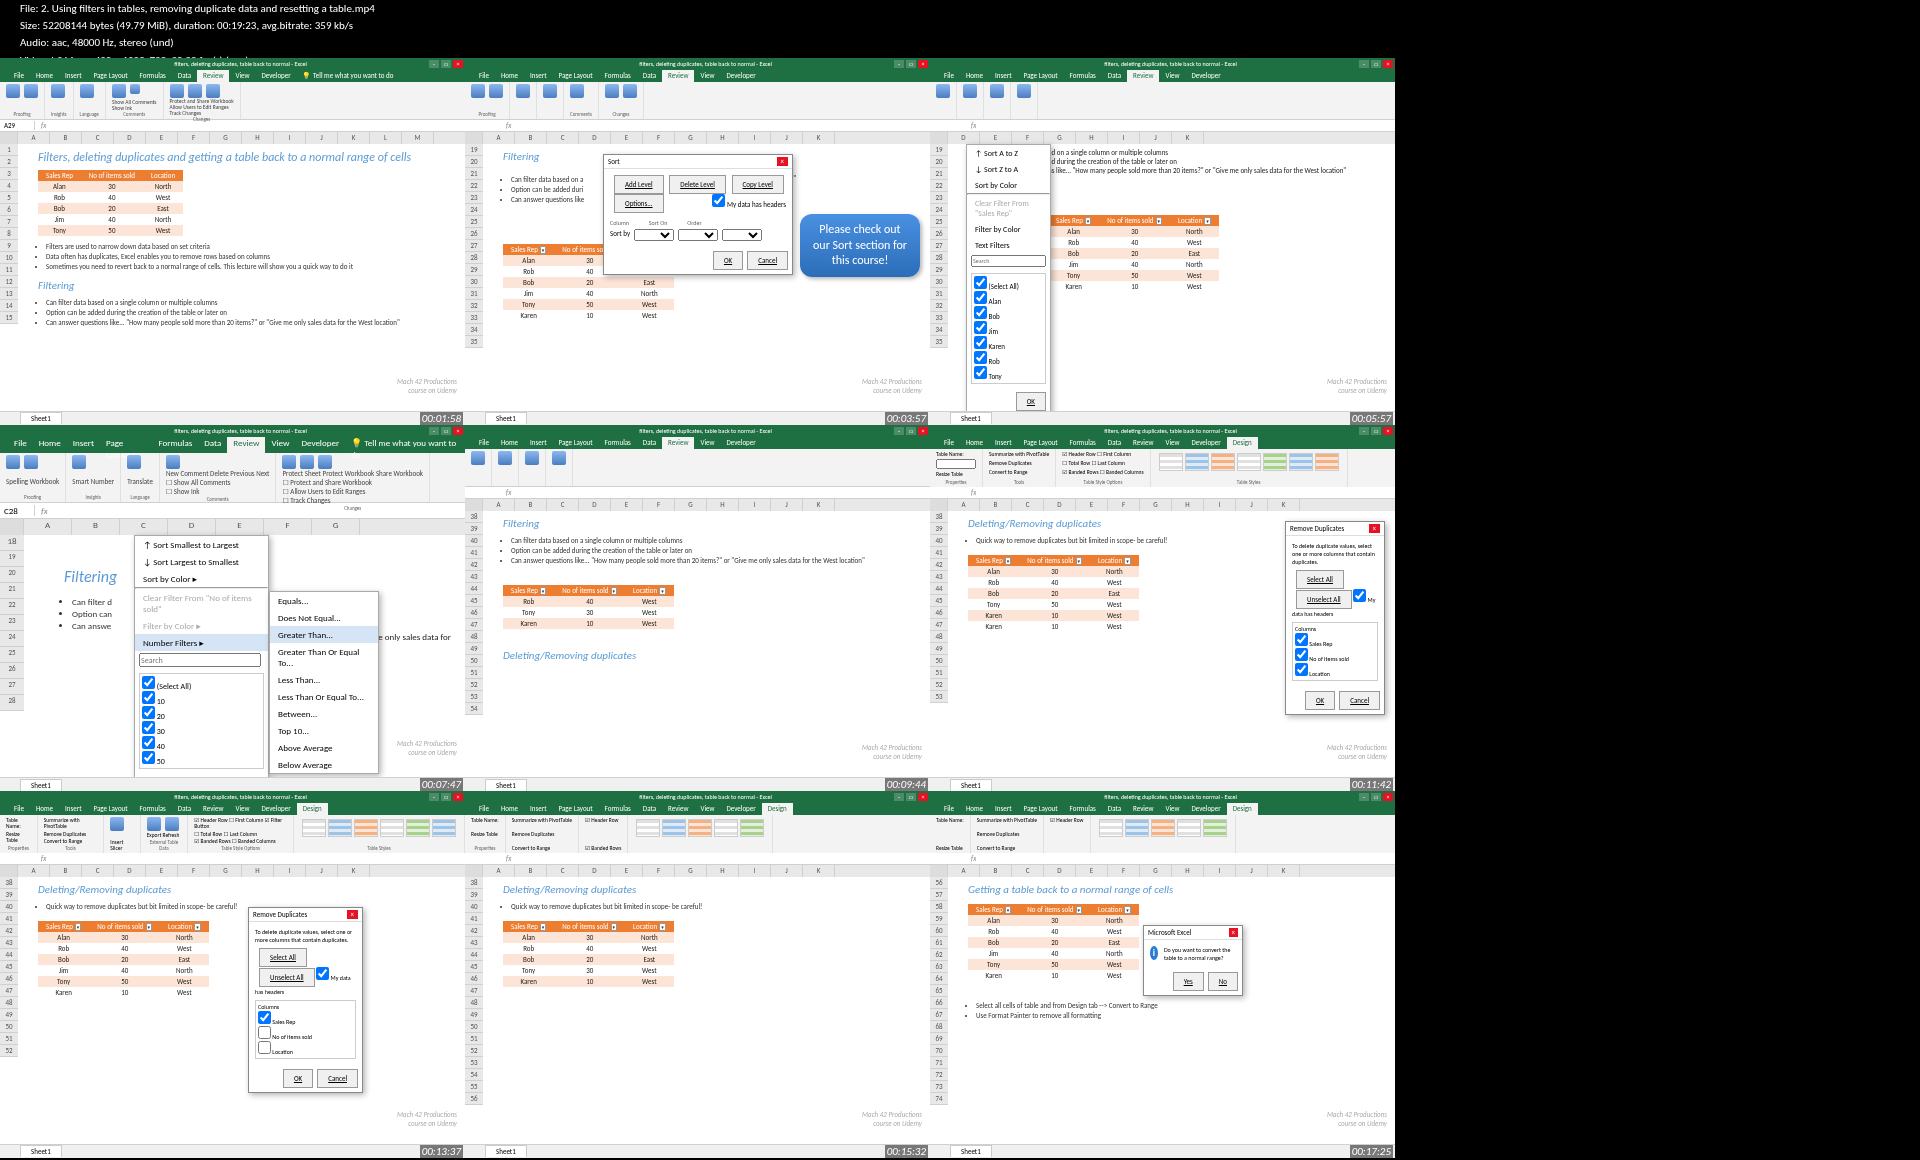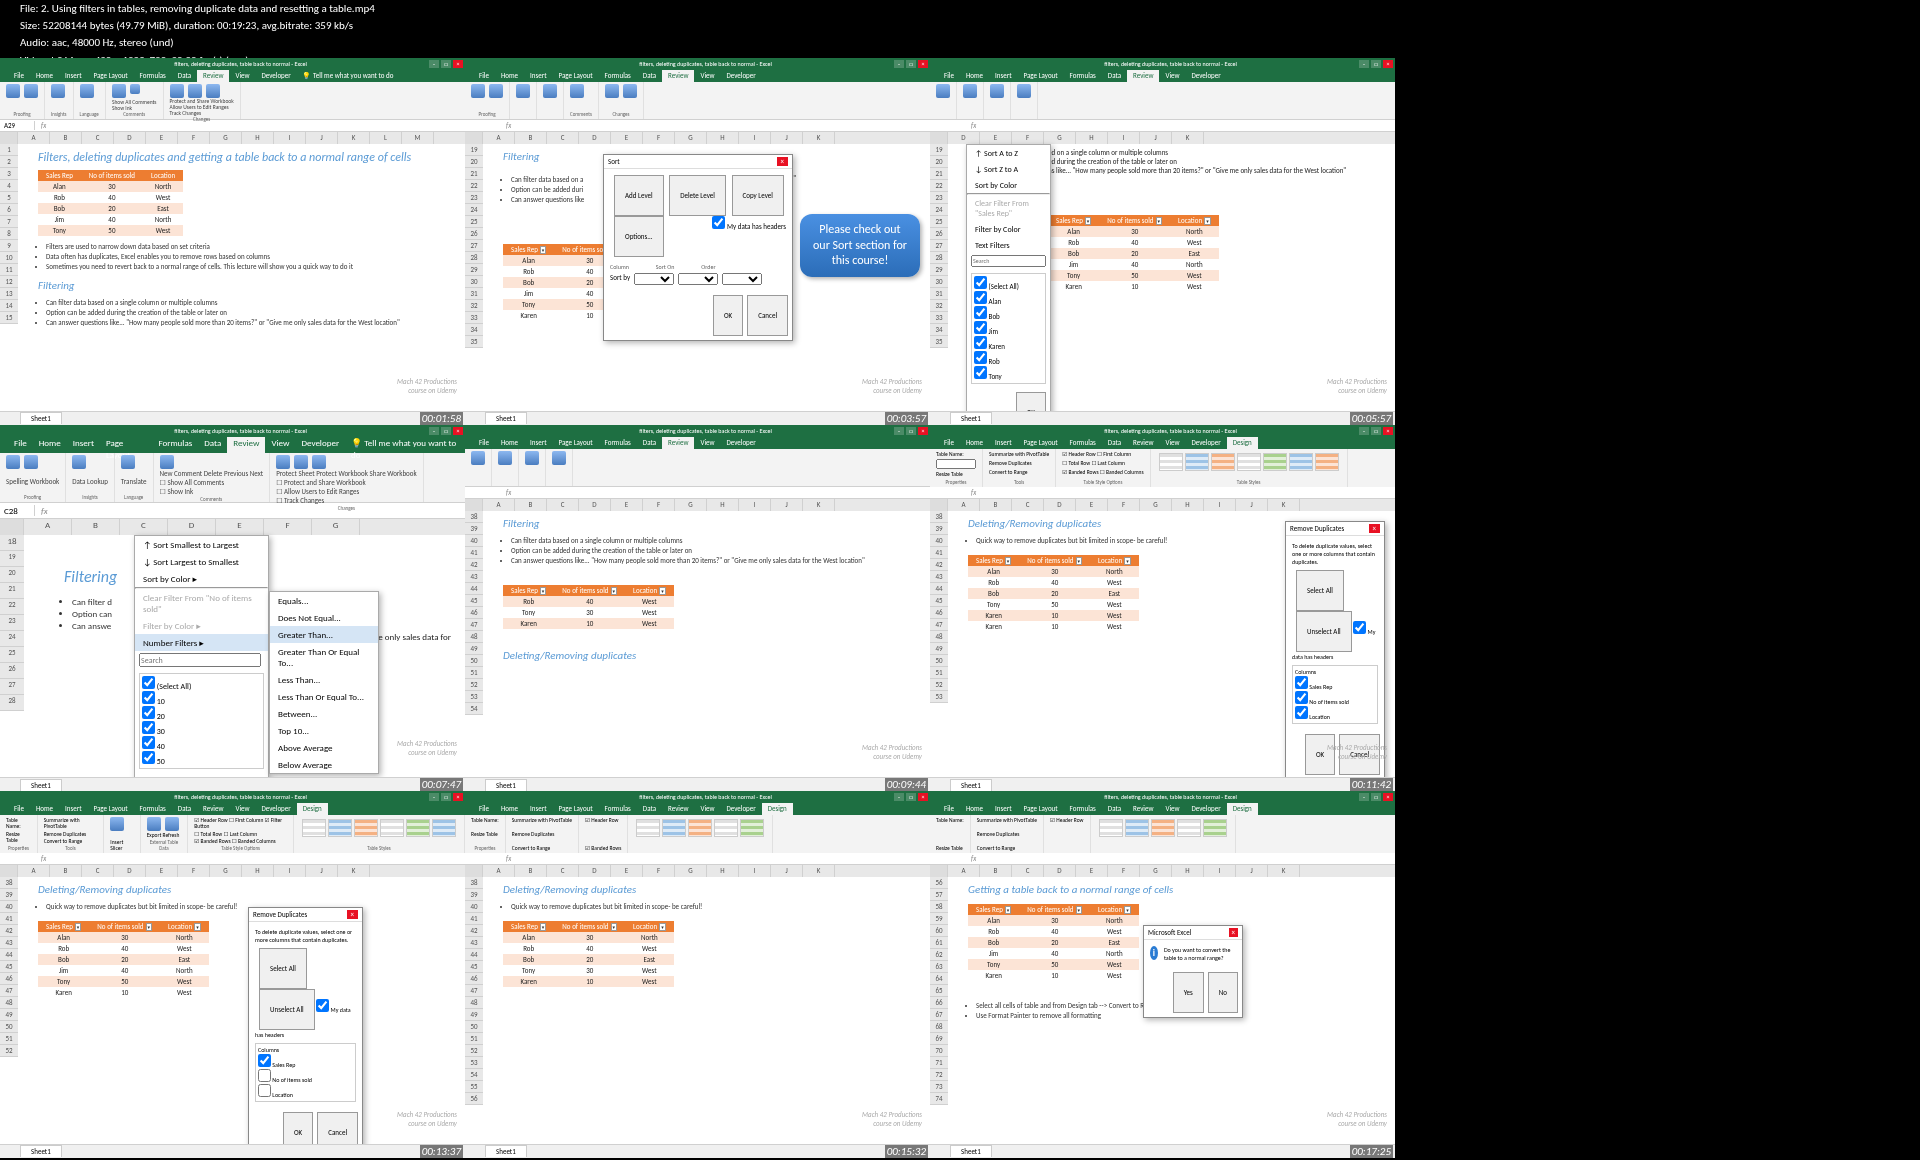--- a/index.html
+++ b/index.html
@@ -59,21 +59,21 @@
 .watermark { position: absolute; bottom: 18px; right: 8px; font-size: 7px; color: #aaa; text-align: right; font-style: italic; }
 
 .timestamp { position: absolute; bottom: 0; right: 2px; color: #fff; font-size: 11px; font-style: italic; background: rgba(0,0,0,0.5); padding: 0 2px; z-index: 50; }
 
 
 .dialog { position: absolute; background: #fff; border: 1px solid #888; box-shadow: 2px 2px 6px rgba(0,0,0,0.3); font-size: 7px; }
 .dialog-title { background: #fff; border-bottom: 1px solid #ddd; padding: 2px 4px; display: flex; justify-content: space-between; }
 .dialog-title .close-x { background: #e81123; color: #fff; padding: 0 4px; }
 .dialog-body { padding: 6px; }
 .dialog-buttons { text-align: right; padding: 4px; }
-.dlg-btn { border: 1px solid #999; background: #f0f0f0; padding: 15px 10px; margin-left: 4px; font-size: 7px; }
+.dlg-btn { border: 1px solid #999; background: #f0f0f0; padding: 4px 10px; margin-left: 4px; font-size: 7px; text-decoration: underline; }
 
 .callout-blue { position: absolute; background: linear-gradient(#4a90e2,#2b6db8); color: #fff; border-radius: 12px; padding: 8px 12px; font-size: 12px; text-align: center; width: 120px; line-height: 1.3; box-shadow: 2px 2px 4px rgba(0,0,0,0.3); }
 
 .filter-menu { position: absolute; background: #fff; border: 1px solid #aaa; box-shadow: 2px 2px 6px rgba(0,0,0,0.3); font-size: 8px; width: 120px; }
 .filter-menu-item { padding: 3px 8px; }
 .filter-menu-item:hover, .filter-menu-item.hl { background: #d5e5f5; }
 .filter-submenu { position: absolute; background: #fff; border: 1px solid #aaa; box-shadow: 2px 2px 6px rgba(0,0,0,0.3); font-size: 8px; width: 110px; }
 
 .filter-checklist { border: 1px solid #ccc; margin: 4px; padding: 2px; font-size: 7px; }
 .filter-checklist label { display: block; }
@@ -404,21 +404,21 @@
       <div class="dialog-title">
                 <span>Sort</span>
                 <span class="close-x">×</span>
               </div>
       <div class="dialog-body">
         <button class="dlg-btn">Add Level</button>
         <button class="dlg-btn">Delete Level</button>
         <button class="dlg-btn">Copy Level</button>
         <button class="dlg-btn">Options...</button>
         <label style="float:right"><input type="checkbox" checked="" style=""> <span>My data has headers</span></label>
-        <div style="display:flex;gap:27px;margin-top:6px;font-size:6px;color:#666">
+        <div style="display:flex;gap:20px;margin-top:6px;font-size:6px;color:#666">
                   <span>Column</span>
                   <span>Sort On</span>
                   <span>Order</span>
                 </div>
         <div style="display:flex;gap:4px;margin-top:2px">
                   <span>Sort by</span>
                   <select style="width:40px;font-size:6px"></select>
                   <select style="width:40px;font-size:6px"></select>
                   <select style="width:40px;font-size:6px"></select>
                 </div>
@@ -617,21 +617,21 @@
             <div class="ribbon-icon"></div>
             <div class="ribbon-icon"></div>
           </div>
           <div><span>Spelling</span> <span>Workbook</span></div>
           <div class="ribbon-group-label">Proofing</div>
         </div>
     <div class="ribbon-group">
           <div class="icons">
             <div class="ribbon-icon"></div>
           </div>
-          <div>Data Lookup</div>
+          <div>Smart Number</div>
           <div class="ribbon-group-label">Insights</div>
         </div>
     <div class="ribbon-group">
           <div class="icons">
             <div class="ribbon-icon"></div>
           </div>
           <div>Translate</div>
           <div class="ribbon-group-label">Language</div>
         </div>
     <div class="ribbon-group">

